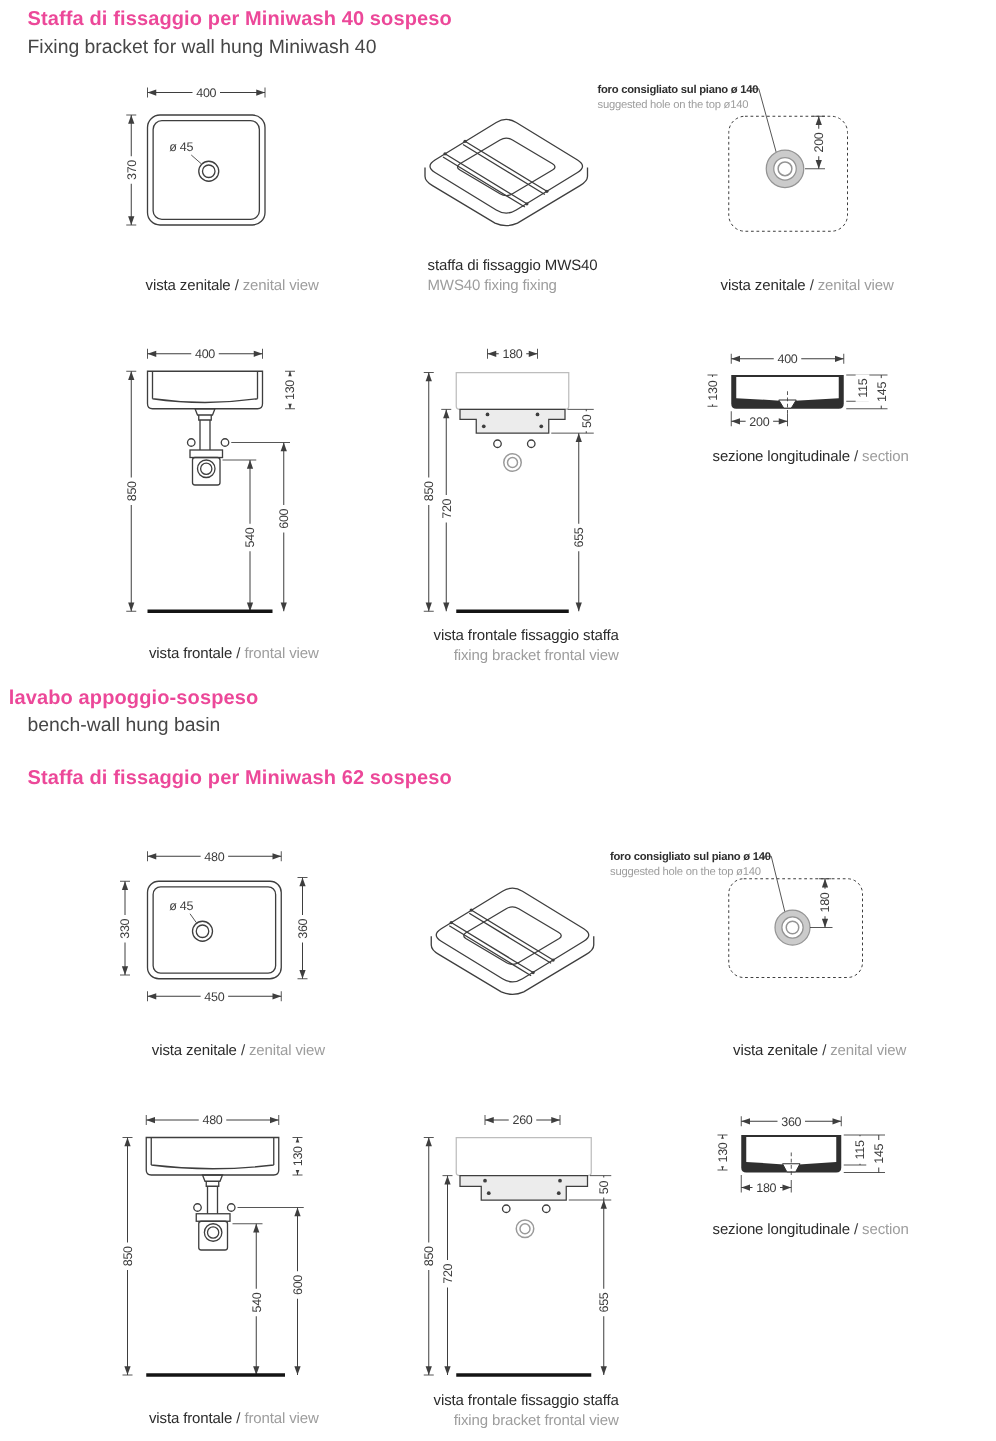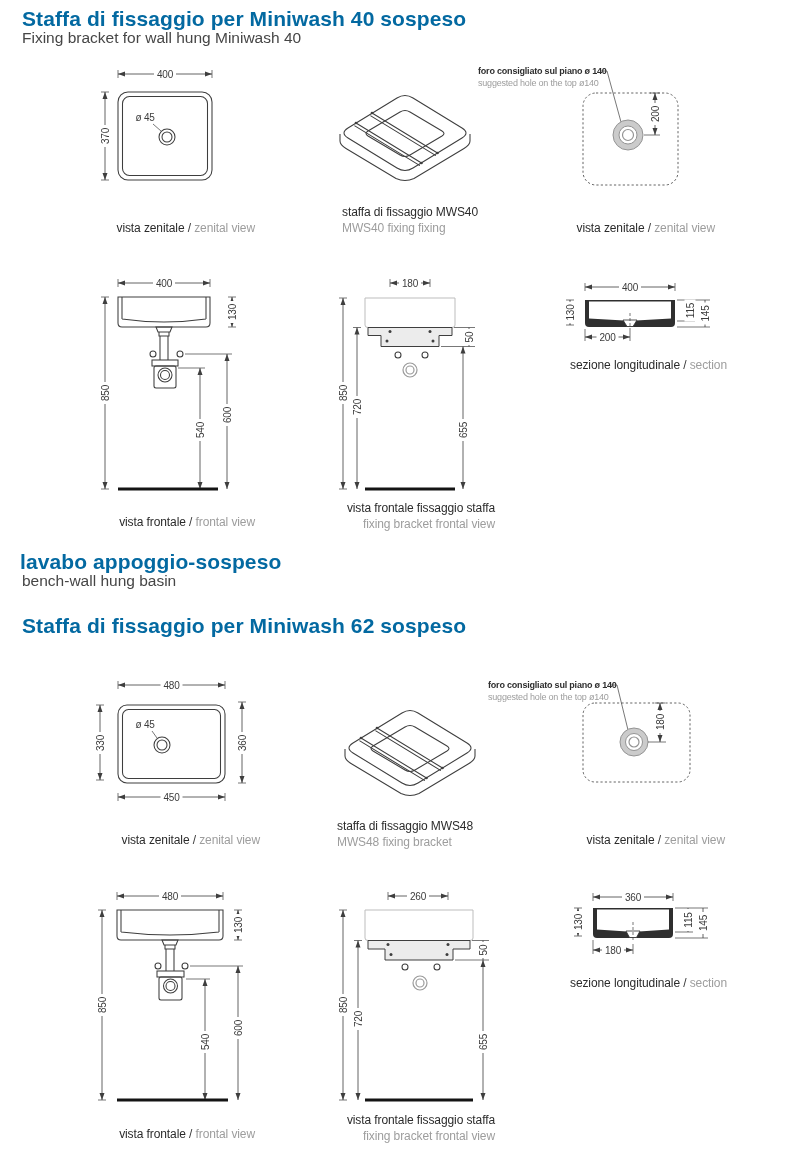--- a/index.html
+++ b/index.html
@@ -1,19 +1,19 @@
 <!DOCTYPE html>
 <html><head>
 <meta charset="utf-8">
 <style>
   *{margin:0;padding:0;box-sizing:border-box}
   html,body{background:#fff}
   body{font-family:"Liberation Sans",sans-serif}
   .page{position:relative;width:797px;height:1153px;background:#fff;overflow:hidden}
-  .h-it{position:absolute;font-size:21px;font-weight:bold;color:#0369a1;letter-spacing:.1px;white-space:nowrap}
+  .h-it{position:absolute;font-size:16px;font-weight:bold;color:#ec4899;letter-spacing:.1px;white-space:nowrap}
   .h-en{position:absolute;font-size:15.5px;color:#464646;white-space:nowrap}
   .cap{position:absolute;font-size:12px;letter-spacing:-.1px;color:#9d9d9d;white-space:nowrap;line-height:16px}
   .cap b{color:#2b2b2b;font-weight:normal}
   .cap .sep{color:#3a3a3a}
   .center{text-align:right}
   svg{position:absolute;overflow:visible}
   .ln{fill:none;stroke:#3e3e3e;stroke-width:1.05}
   .lt{fill:none;stroke:#bdbdbd;stroke-width:1}
   .dm{fill:none;stroke:#3e3e3e;stroke-width:.8}
   .tk{fill:none;stroke:#3e3e3e;stroke-width:.7}
@@ -268,21 +268,21 @@
     </g>
     <g>
       <path class="tk" d="M25,54 V66 M70,56 V66"></path>
       <line class="dm" x1="25" y1="62" x2="70" y2="62" marker-start="url(#ar)" marker-end="url(#ar)"></line>
       <rect class="bg" x="36.5" y="56.5" width="22" height="11"></rect>
         <text class="mid" x="47.5" y="65.5">200</text>
     </g>
   </svg>
   <div class="cap" style="left:570px;top:357px"><b>sezione longitudinale</b> <span class="sep">/</span> <span>section</span></div>
 
-  <div class="h-it" style="left:20px;top:550px">lavabo appoggio-sospeso</div>
+  <div class="h-it" style="left:7px;top:550px">lavabo appoggio-sospeso</div>
   <div class="h-en" style="left:22px;top:572px">bench-wall hung basin</div>
   <div class="h-it" style="left:22px;top:614px">Staffa di fissaggio per Miniwash 62 sospeso</div>
 
   <svg style="left:90px;top:675px" width="170" height="135">
     <g>
       <line class="dm" x1="28" y1="10" x2="135" y2="10" marker-start="url(#ar)" marker-end="url(#ar)"></line>
       <path class="tk" d="M28,6 V14 M135,6 V14"></path>
       <rect class="bg" x="70.5" y="4.5" width="22" height="11"></rect>
         <text class="mid" x="81.5" y="13.5">480</text>
     </g>
@@ -328,21 +328,20 @@
       <path class="ln" d="M80,27 L112,46 Q116,48.5 112,51 L80,70 Q75,73 70,70 L38,51 Q34,48.5 38,46 L70,27 Q75,24 80,27 Z"></path>
     </g>
     <g>
       <path class="ln" d="M42,28 L107.5,68 M40.4,30.6 L105.9,70.6 M26,38 L91.5,78 M24.4,40.6 L89.9,80.6"></path>
       <circle class="scr" cx="42" cy="28" r="1.3"></circle>
         <circle class="scr" cx="107.5" cy="68" r="1.3"></circle>
       <circle class="scr" cx="26" cy="38" r="1.3"></circle>
         <circle class="scr" cx="91.5" cy="78" r="1.3"></circle>
     </g>
   </svg>
-  <div class="cap" style="left:337px;top:818px"><b>staffa di fissaggio MWS48</b><br><span>MWS48 fixing bracket</span></div>
 
   <svg style="left:478px;top:675px" width="230" height="115">
     <text class="tb" x="10" y="13">foro consigliato sul piano ø 140</text>
     <text class="tg" x="10" y="25">suggested hole on the top ø140</text>
     <path class="tk" d="M132,10 H139 L150,55"></path>
     <rect class="dsh" x="105" y="28" width="107" height="79" rx="12"></rect>
     <g>
       <circle class="r1" cx="156" cy="67" r="14"></circle>
         <circle class="r2" cx="156" cy="67" r="8.5"></circle>
         <circle class="r3" cx="156" cy="67" r="5"></circle>

